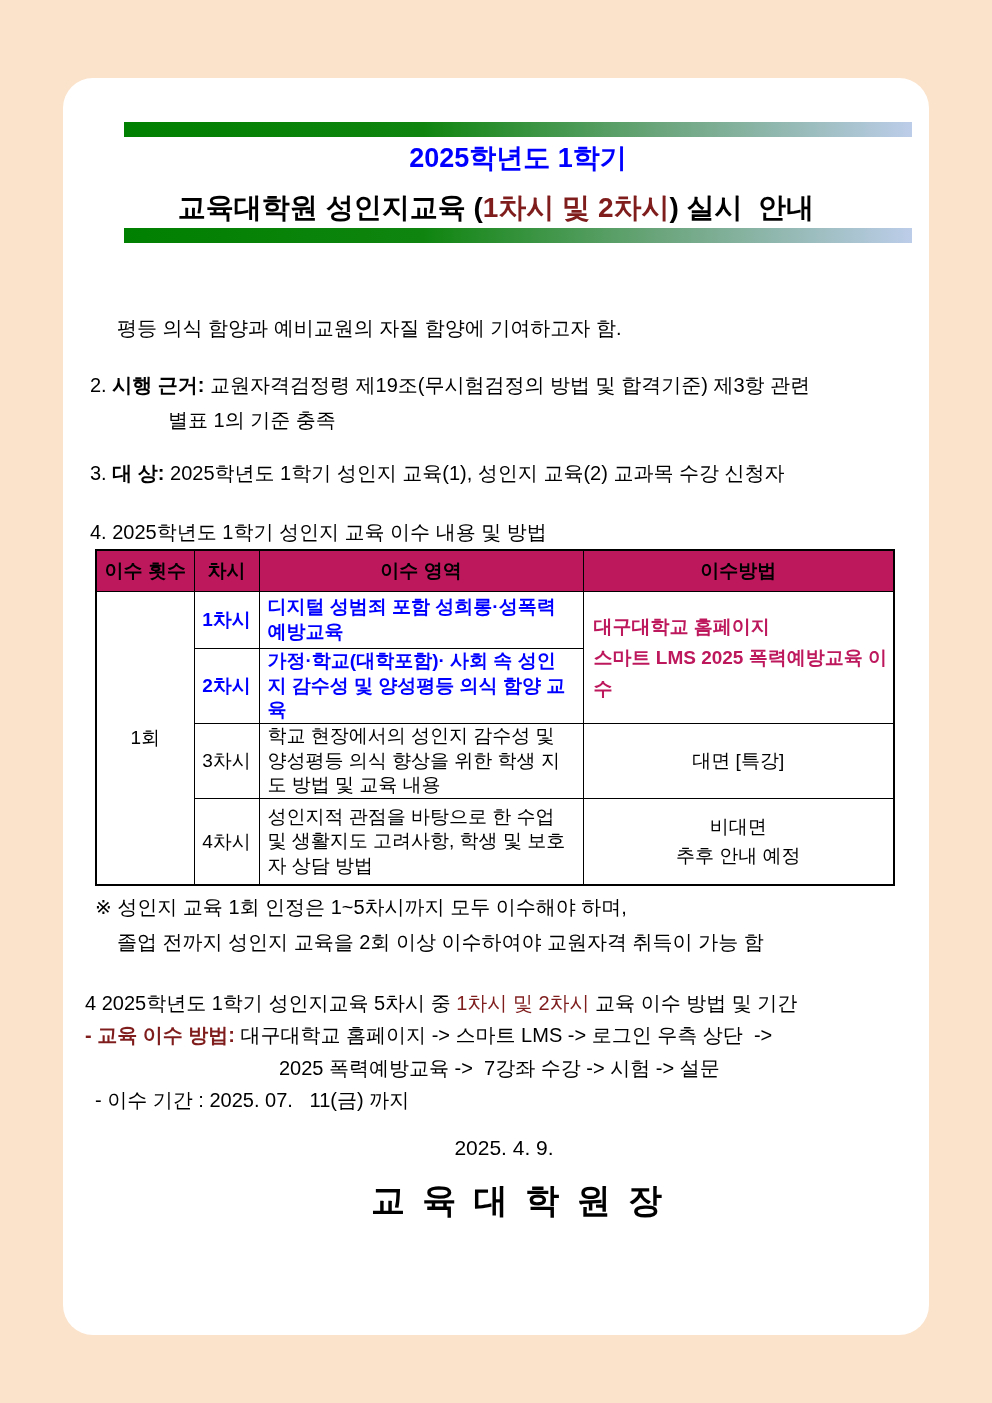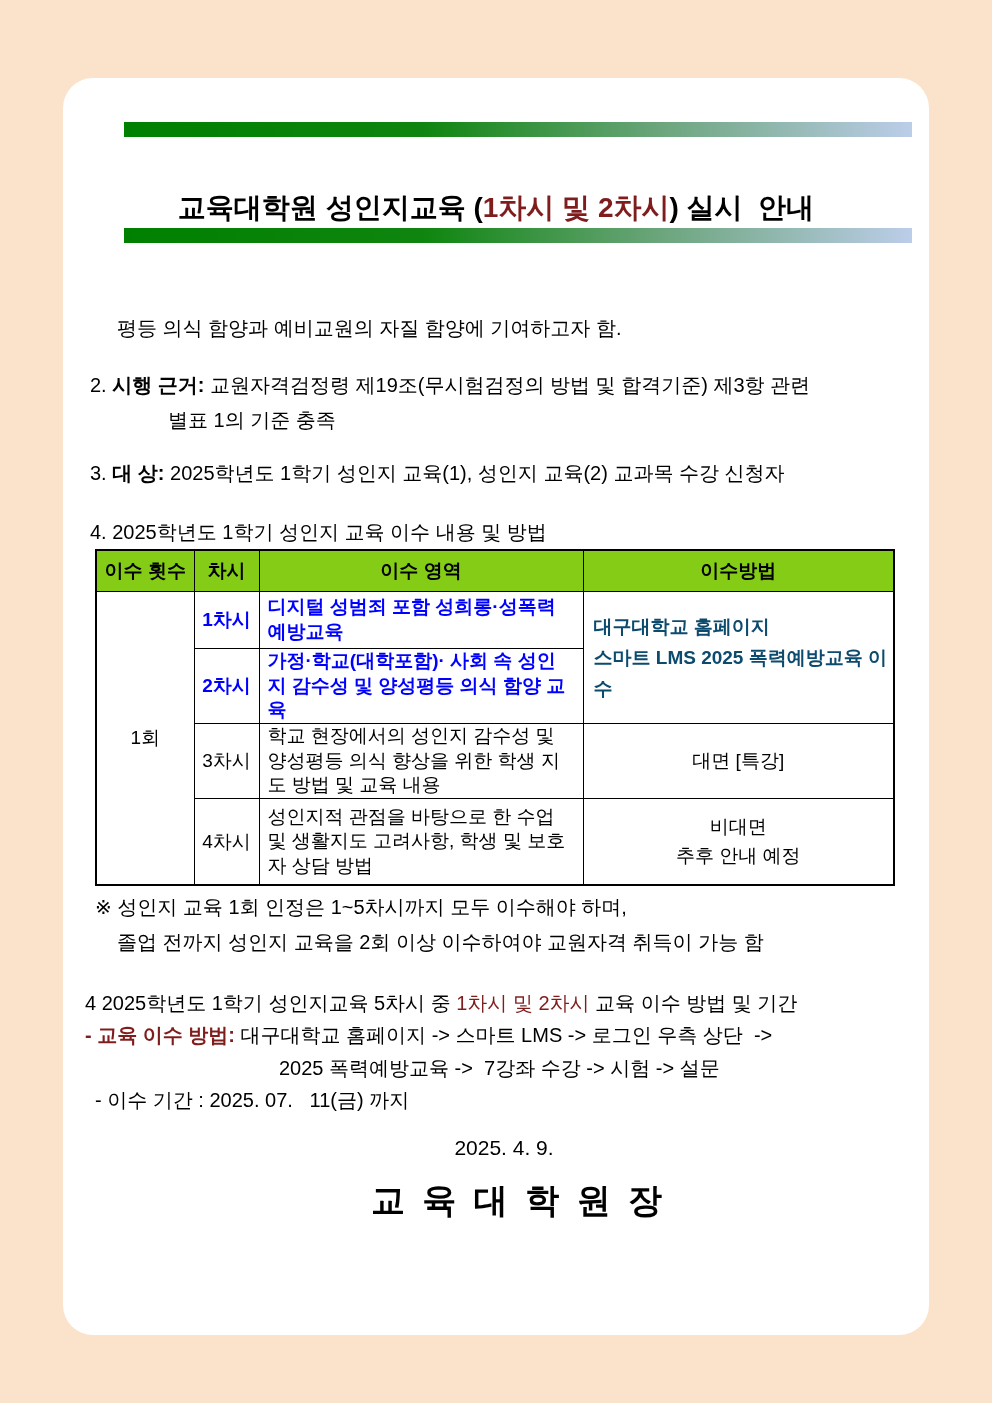--- a/index.html
+++ b/index.html
@@ -59,48 +59,49 @@
     position:absolute; left:32px; top:471px;
     width:798px;
     border-collapse:collapse; table-layout:fixed;
     border:2px solid #000;
   }
   table.schedule th, table.schedule td {
     border:1px solid #000;
     font-size:19px;
   }
   table.schedule th {
-    background:#84cc16;
+    background:#be185d;
     font-weight:bold;
     height:38px;
     text-align:center;
   }
   td.cell-count   { text-align:center; }
   td.cell-session { text-align:center; }
   td.cell-area    { text-align:left; padding:0 8px; font-size:18px; line-height:1.3; }
   td.cell-method  { text-align:center; line-height:1.5; }
   td.cell-method-red {
-    color:#0c4a6e; font-weight:bold;
+    color:#be185d; font-weight:bold;
     text-align:left; padding-left:10px;
     line-height:1.65;
   }
   .blue-bold { color:#0000ff; font-weight:bold; }
   tr.r1 td { height:54px; }
   tr.r2 td { height:65px; }
   tr.r3 td { height:65px; }
   tr.r4 td { height:83px; }
 </style>
 </head>
 <body>
 
 <div class="page">
   <div class="sheet">
 
     <div class="abs bar bar-top"></div>
 
+    <div class="abs semester-title">2025학년도 1학기</div>
 
     <div class="abs main-title"><span>교육대학원 성인지교육 (</span><span class="red">1차시 및 2차시</span><span>) 실시  안내</span></div>
 
     <div class="abs bar bar-bottom"></div>
 
     <div class="abs line l-item1b">평등 의식 함양과 예비교원의 자질 함양에 기여하고자 함.</div>
 
     <div class="abs line l-item2a"><span>2. </span><span class="bold">시행 근거:</span><span> 교원자격검정령 제19조(무시험검정의 방법 및 합격기준) 제3항 관련</span></div>
     <div class="abs line l-item2b">별표 1의 기준 충족</div>
 

